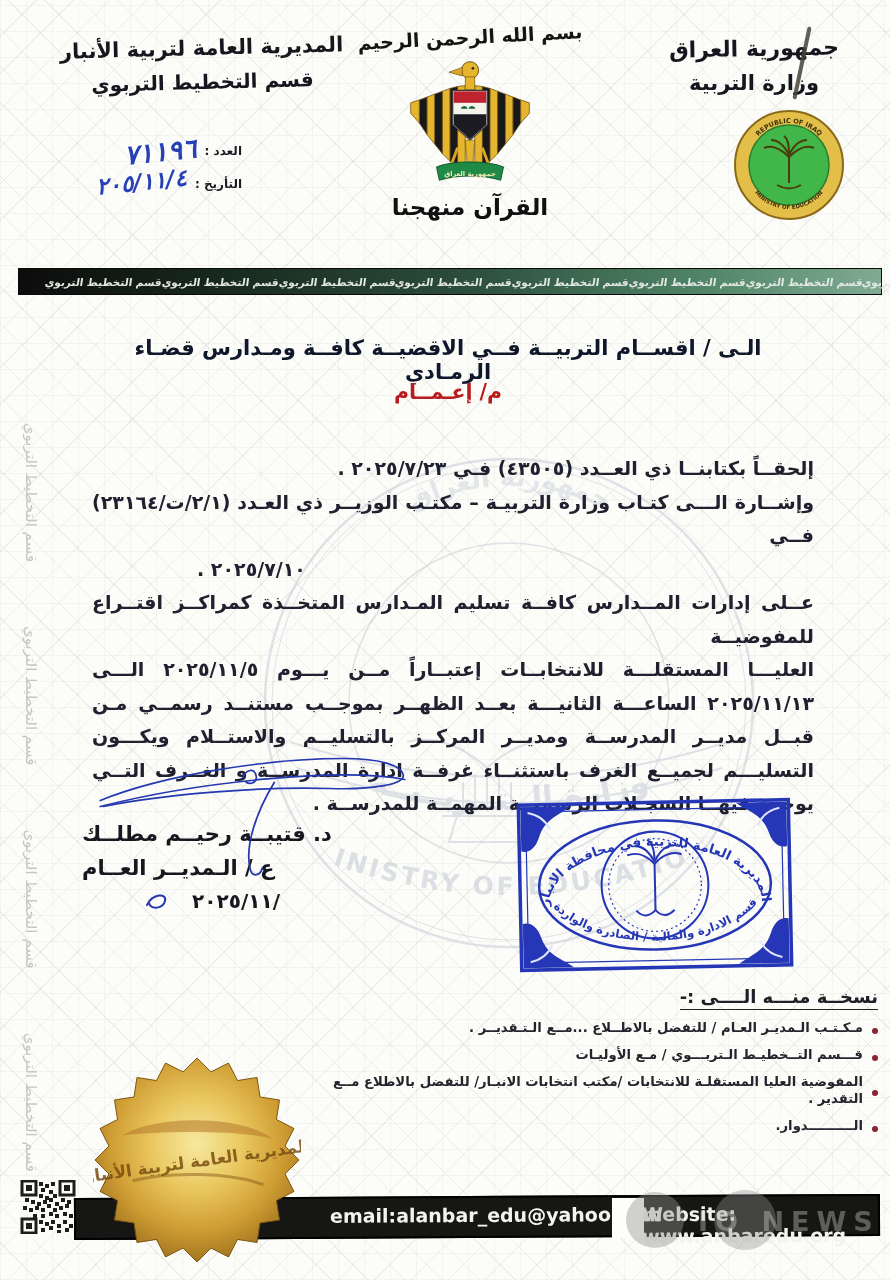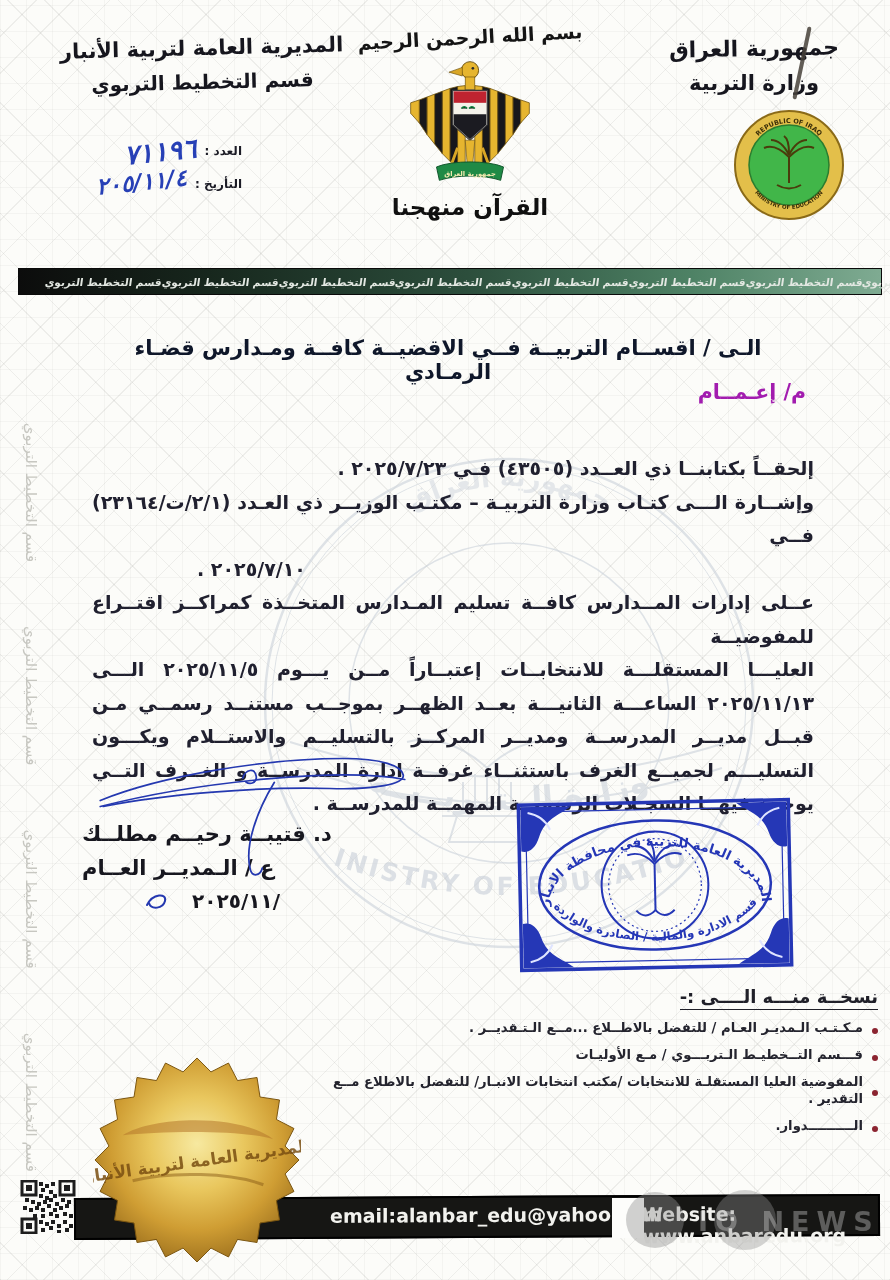--- a/index.html
+++ b/index.html
@@ -59,22 +59,22 @@
     display:flex; gap:64px; align-items:center; z-index:1;
     color:#c7c7c1; font-size:15px; white-space:nowrap;
   }
 
   
   .ghost { left:252px; top:446px; z-index:1; opacity:.62; }
 
   
   .to-line   { left:90px; top:336px; width:716px; text-align:center; font-size:21px;
                font-weight:bold; color:#0f172a; z-index:2; }
-  .subj-line { left:90px; top:380px; width:716px; font-size:20.5px;
-               font-weight:bold; color:#a21caf; z-index:2; }
+  .subj-line { left:90px; top:380px; width:716px; text-align:center; font-size:20.5px;
+               font-weight:bold; color:#b91c1c; z-index:2; }
   .body-text { left:92px; top:452px; width:722px; z-index:2; direction:rtl; }
   .body-text .ln { font-size:19px; font-weight:bold; color:#20202f; line-height:33.5px;
                    text-align:right; white-space:normal; }
   .body-text .ln.full { text-align:justify; text-align-last:justify; }
   .body-text .ln.ind  { padding-left:105px; text-align:left; direction:rtl; }
 
   
   .sig-svg { left:42px; top:736px; z-index:4; }
   .sig-block { left:82px; top:822px; width:260px; text-align:left; direction:rtl; z-index:3; }
   .sig-block .nm { font-size:21px; font-weight:bold; color:#17171f; }

